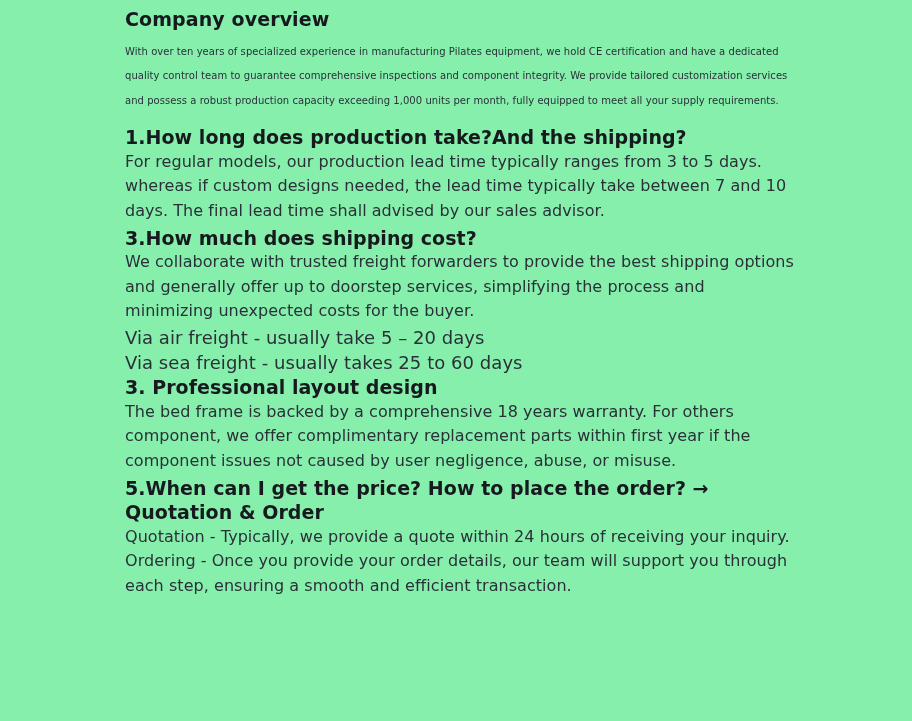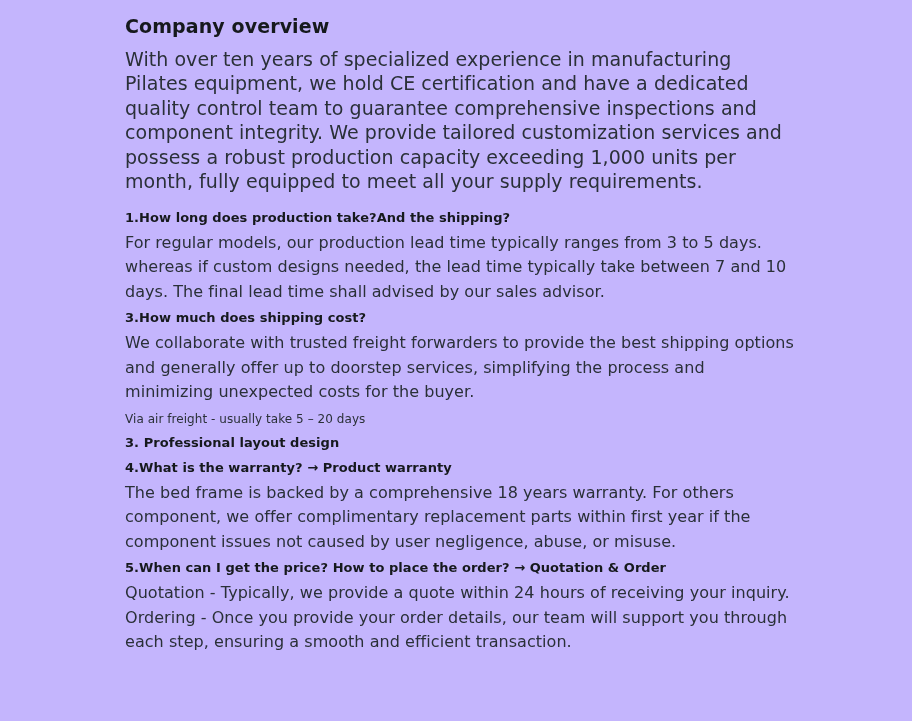--- a/index.html
+++ b/index.html
@@ -11,61 +11,61 @@
     width: 912px;
     height: 721px;
     font-family: "DejaVu Sans", sans-serif;
     color: #1f2328;
     overflow: hidden;
   }
   .page {
     box-sizing: border-box;
     width: 912px;
     height: 721px;
-    padding: 12px 115px 0 125px;
-    background: #c4b5fd;
+    padding: 5px 115px 0 125px;
+    background: #86efac;
   }
   .doc-title {
     font-size: 19px;
     font-weight: bold;
     color: #16191d;
     letter-spacing: 0.1px;
     margin: 0 0 6px 0;
     line-height: 1.5;
   }
   .body-text {
-    font-size: 19px;
+    font-size: 10px;
     line-height: 24.6px;
     color: #2a3038;
     margin: 0;
     letter-spacing: 0.05px;
   }
   .intro {
     margin-bottom: 12px;
   }
   .qa-block {
     margin: 0;
   }
   .q-head {
-    font-size: 13px;
+    font-size: 19px;
     font-weight: bold;
     line-height: 24.6px;
     color: #16191d;
     margin: 0;
     letter-spacing: 0.05px;
   }
   .a-text {
     font-size: 16px;
     line-height: 24.6px;
     color: #2a3038;
     margin: 0 0 2px 0;
     letter-spacing: 0.05px;
   }
   .a-line {
-    font-size: 12px;
+    font-size: 18px;
     line-height: 24.6px;
     color: #2a3038;
     margin: 0;
     letter-spacing: 0.05px;
   }
 </style>
 </head>
 <body>
 
 <div class="page">
@@ -76,28 +76,28 @@
 
   <div class="qa-block">
     <p class="q-head">1.How long does production take?And the shipping?</p>
     <p class="a-text">For regular models, our production lead time typically ranges from 3 to 5 days. whereas if custom designs needed, the lead time typically take between 7 and 10 days. The final lead time shall advised by our sales advisor.</p>
   </div>
 
   <div class="qa-block">
     <p class="q-head">3.How much does shipping cost?</p>
     <p class="a-text">We collaborate with trusted freight forwarders to provide the best shipping options and generally offer up to doorstep services, simplifying the process and minimizing unexpected costs for the buyer.</p>
     <p class="a-line">Via air freight - usually take 5 – 20 days</p>
+    <p class="a-line">Via sea freight - usually takes 25 to 60 days</p>
   </div>
 
   <div class="qa-block">
     <p class="q-head">3. Professional layout design</p>
   </div>
 
   <div class="qa-block">
-    <p class="q-head">4.What is the warranty? → Product warranty</p>
     <p class="a-text">The bed frame is backed by a comprehensive 18 years warranty. For others component, we offer complimentary replacement parts within first year if the component issues not caused by user negligence, abuse, or misuse.</p>
   </div>
 
   <div class="qa-block">
     <p class="q-head">5.When can I get the price? How to place the order? → Quotation &amp; Order</p>
     <p class="a-text">Quotation - Typically, we provide a quote within 24 hours of receiving your inquiry. Ordering - Once you provide your order details, our team will support you through each step, ensuring a smooth and efficient transaction.</p>
   </div>
 
 </div>
 

